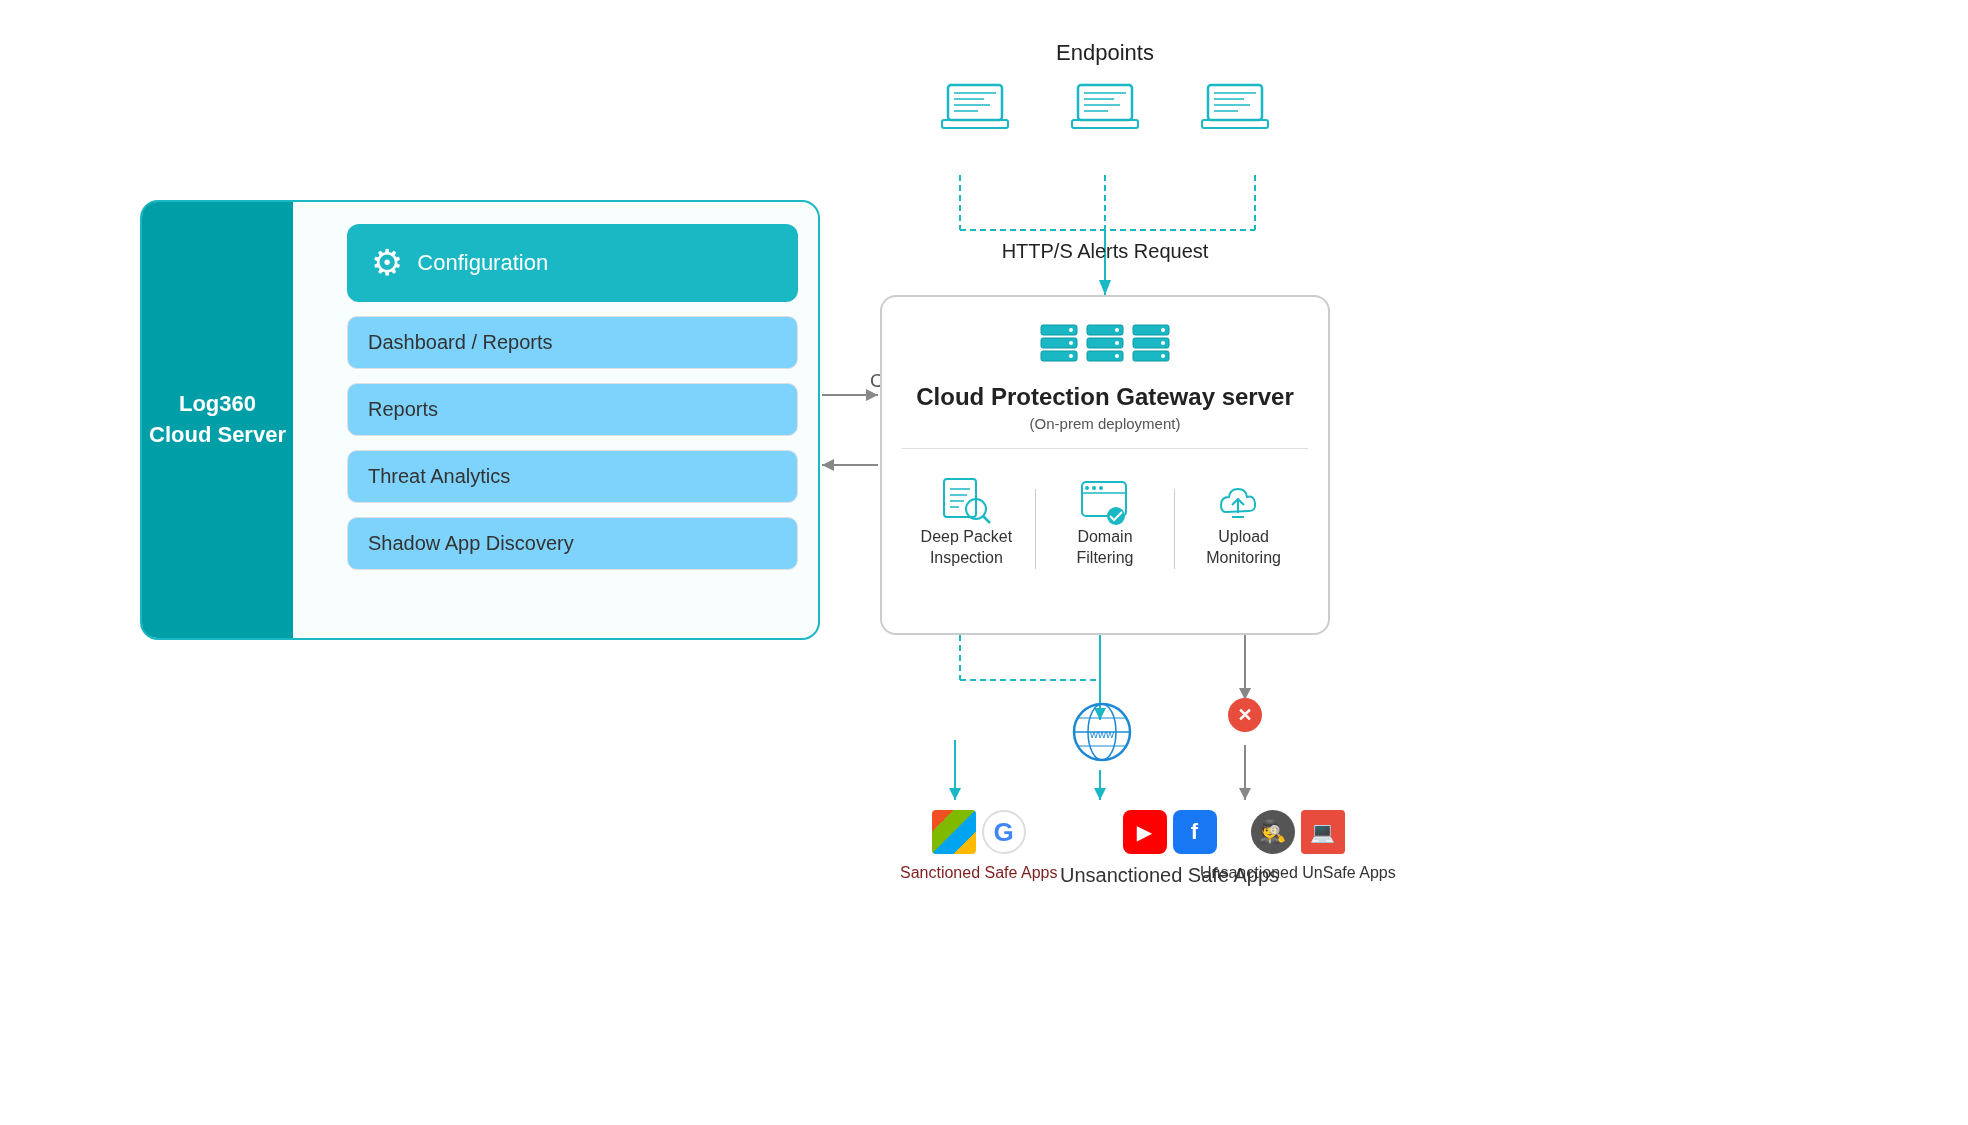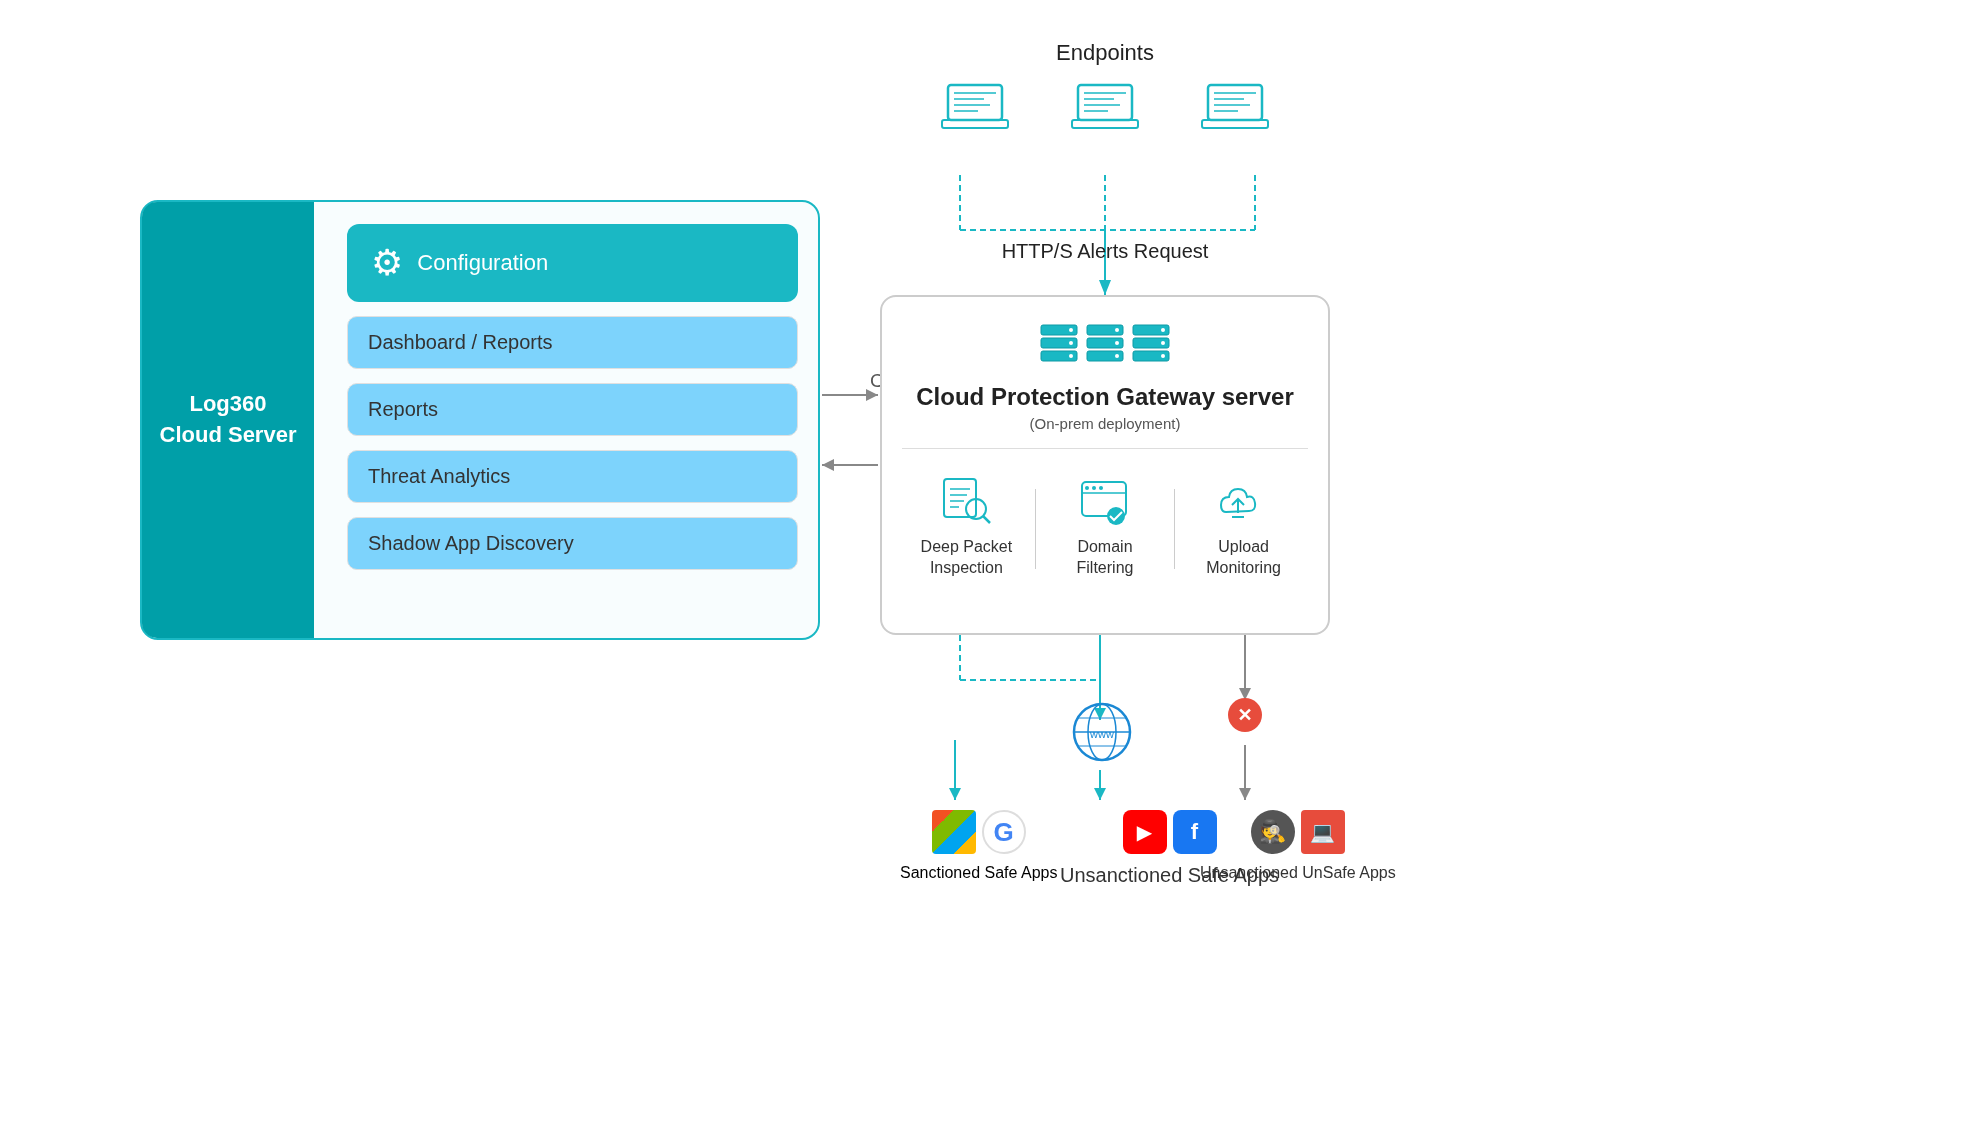--- a/index.html
+++ b/index.html
@@ -28,21 +28,21 @@
       border: 2.5px solid #1ab8c4;
       border-radius: 18px;
       background: #f8fdfe;
     }
 
     
     .log360-left {
       position: absolute;
       left: 0;
       top: 0;
-      width: 172px;
+      width: 151px;
       height: 100%;
       background: #009fa8;
       border-radius: 15px 0 0 15px;
       display: flex;
       flex-direction: column;
       align-items: center;
       justify-content: center;
       color: white;
       font-size: 22px;
       font-weight: 600;
@@ -134,21 +134,20 @@
       display: flex;
       justify-content: space-around;
       align-items: flex-start;
       margin-top: 28px;
     }
 
     .cpg-item {
       display: flex;
       flex-direction: column;
       align-items: center;
-      gap: 10px;
       width: 120px;
       text-align: center;
     }
 
     .cpg-item-label {
       font-size: 16px;
       color: #333;
       line-height: 1.3;
     }
 
@@ -429,21 +428,21 @@
 
   <div style="position:absolute; left:1228px; top:698px; width:34px; height:34px; background:#e74c3c; border-radius:50%; display:flex; align-items:center; justify-content:center; color:white; font-size:18px; font-weight:bold;">✕</div>
 
   <div style="position:absolute; left:900px; top:810px; display:flex; flex-direction:column; align-items:center; gap:10px;">
     <div style="display:flex; gap:6px;">
 
       <div style="width:44px; height:44px; background:linear-gradient(135deg, #f25022 25%, #7fba00 25%, #7fba00 50%, #00a4ef 50%, #00a4ef 75%, #ffb900 75%); border-radius:4px;"></div>
 
       <div style="width:44px; height:44px; border-radius:50%; background:white; border:2px solid #ddd; display:flex; align-items:center; justify-content:center; font-size:26px; font-weight:bold; color:#4285F4;">G</div>
     </div>
-    <div style="font-size:16px; color:#000000; font-weight:500; text-align:center;">Sanctioned
+    <div style="font-size:16px; color:#7f1d1d; font-weight:500; text-align:center;">Sanctioned
 Safe Apps</div>
   </div>
 
   <div style="position:absolute; left:1060px; top:810px; display:flex; flex-direction:column; align-items:center; gap:10px;">
     <div style="display:flex; gap:6px;">
 
       <div style="width:44px; height:44px; background:#ff0000; border-radius:8px; display:flex; align-items:center; justify-content:center; color:white; font-size:20px;">▶</div>
 
       <div style="width:44px; height:44px; background:#1877f2; border-radius:8px; display:flex; align-items:center; justify-content:center; color:white; font-size:22px; font-weight:bold;">f</div>
     </div>

